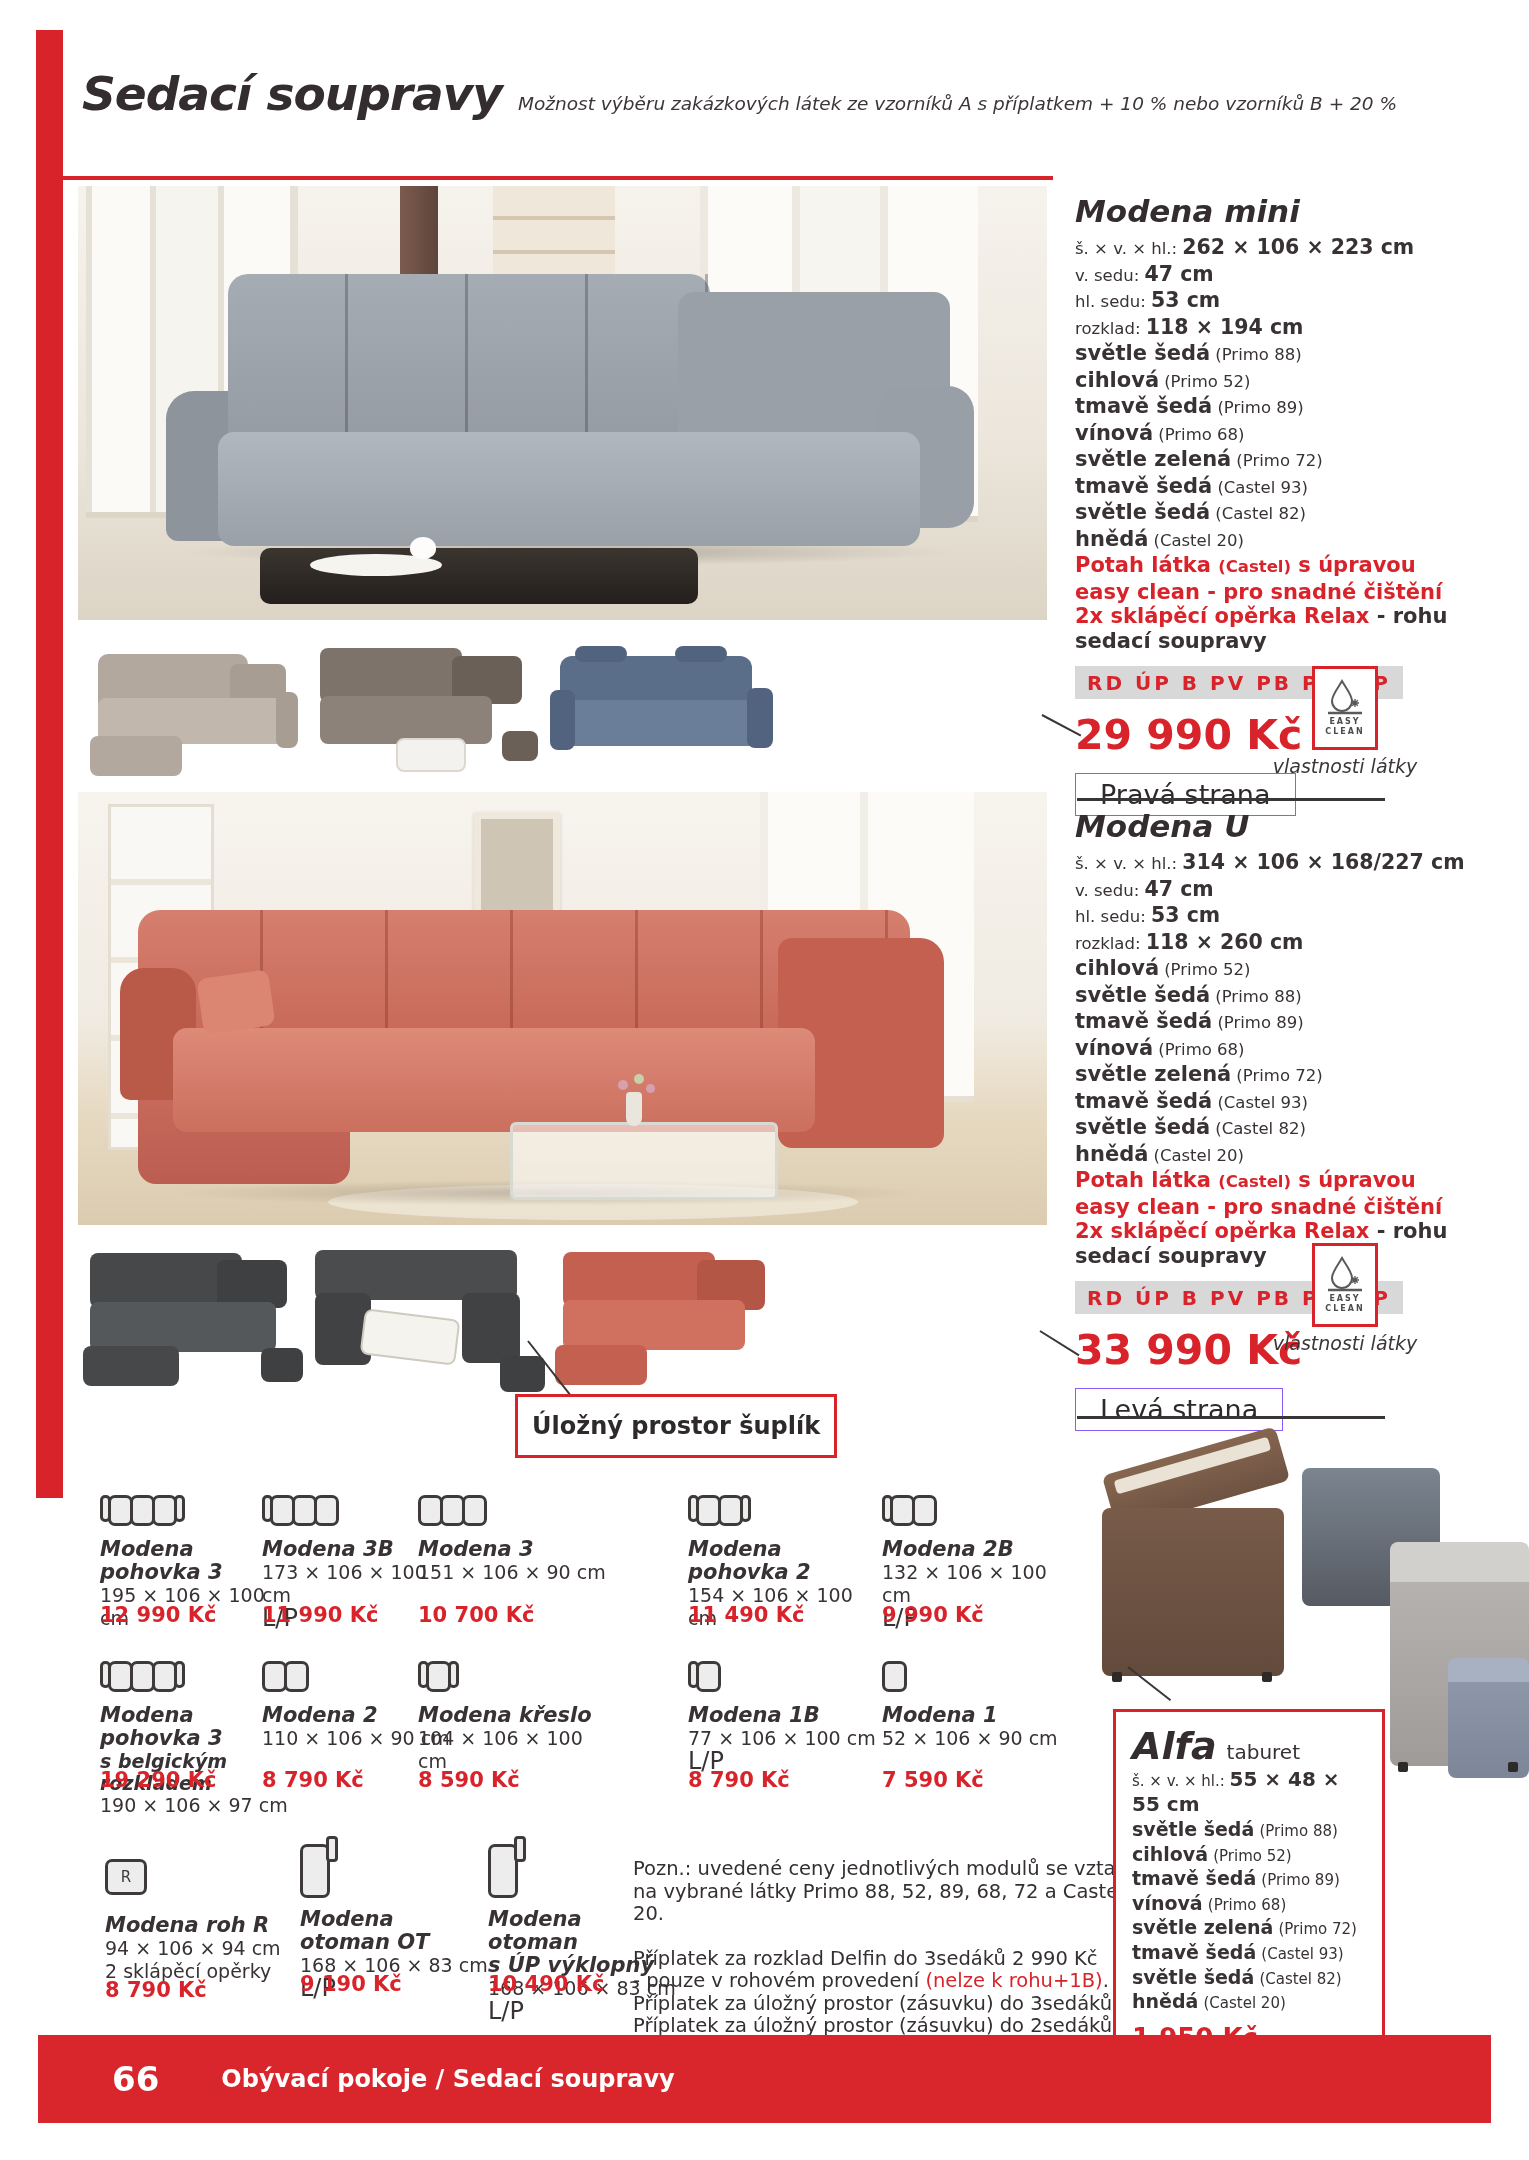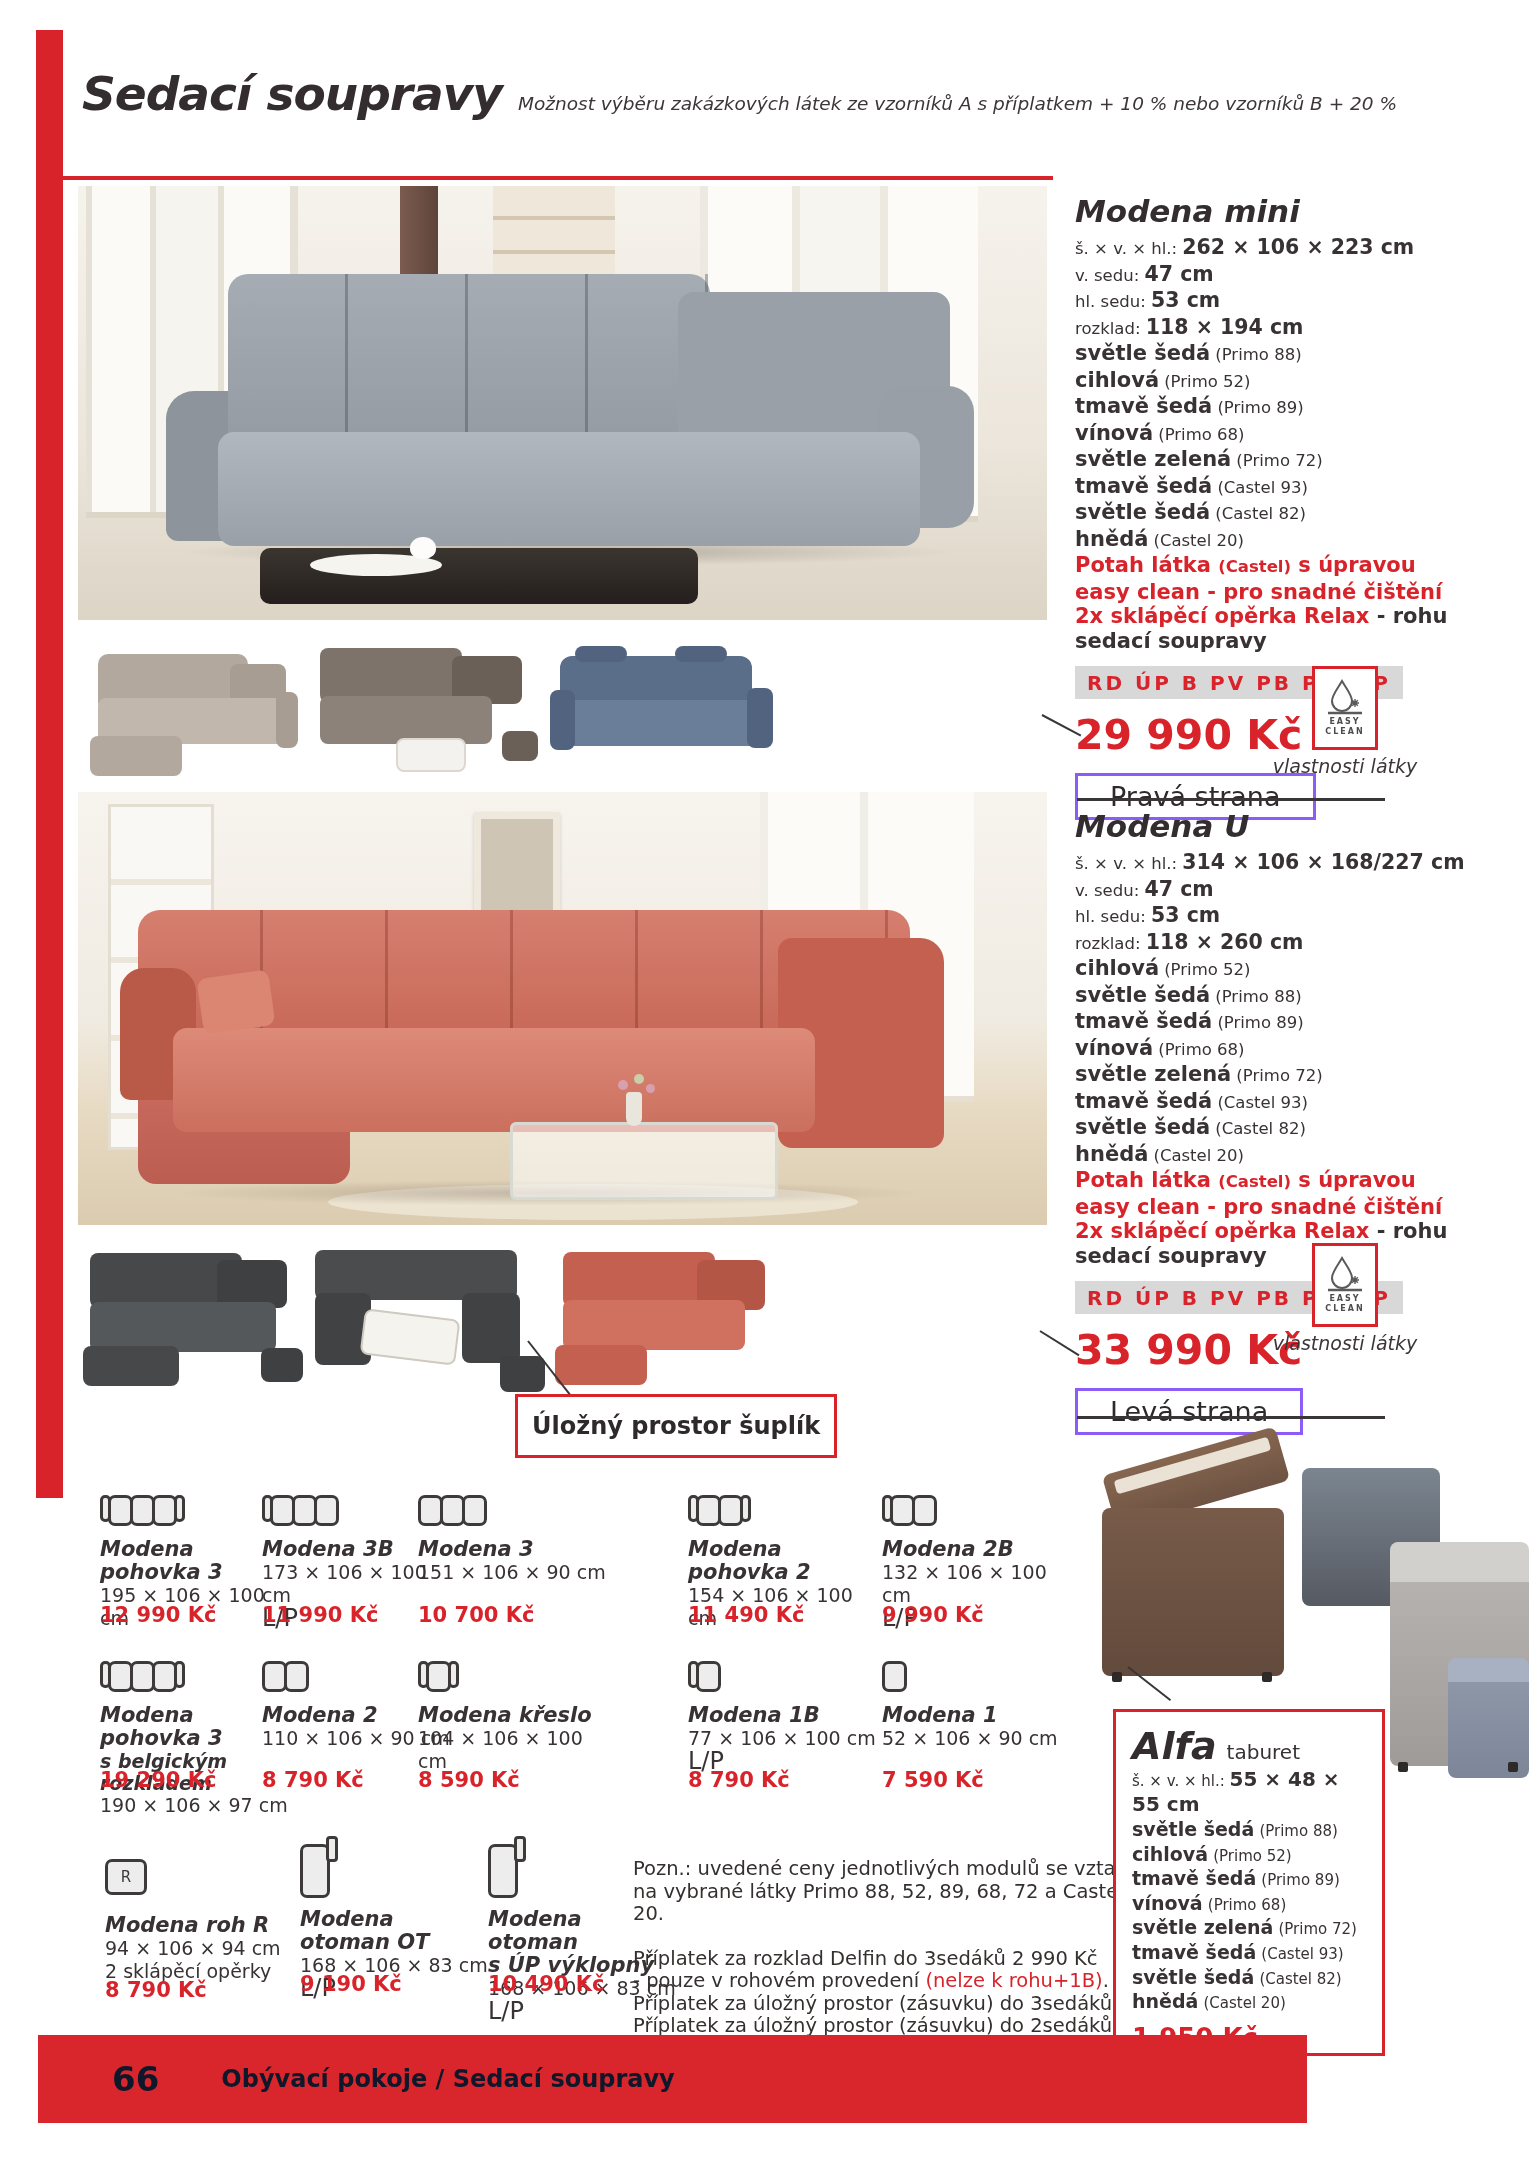--- a/index.html
+++ b/index.html
@@ -123,21 +123,21 @@
   .cline { line-height:24.5px; }
   .cname { font-size:21px; font-weight:600; }
   .ccode { font-size:16.5px; }
   .rline { line-height:24.5px; color:#d9232b; font-size:21px; font-weight:600; }
   .rline .ccode { color:#d9232b; }
   .rline .dark { color:#383234; }
   .dline { line-height:24.5px; font-size:21px; font-weight:600; }
   .badges { display:inline-block; margin-top:13px; background:#d8d8d8; color:#d9232b;
             font-weight:bold; font-size:20px; letter-spacing:3px; padding:5px 12px 4px; }
   .price { margin-top:12px; font-size:41px; font-weight:bold; color:#d9232b; }
-  .sidebox { display:inline-block; margin-top:14px; border:3px solid #8b5cf6; padding:5px 32px;
+  .sidebox { display:inline-block; margin-top:14px; border:1px solid #8b5cf6; padding:5px 24px;
              font-size:27px; color:#2e2a2c; background:#fff; }
   .divider { position:absolute; left:1077px; width:308px; height:3px; background:#3a3536; }
   .div1 { top:798px; } .div2 { top:1416px; }
 
   
   .ec-box { position:absolute; width:66px; height:84px; border:3px solid #d9232b; background:#fff;
             display:flex; flex-direction:column; align-items:center; justify-content:center; gap:2px; }
   .ec1 { left:1312px; top:666px; } .ec2 { left:1312px; top:1243px; }
   .ec-words { font-size:8px; font-weight:bold; letter-spacing:2px; color:#4c4c4c; text-align:center; line-height:10px; }
   .ec-cap { position:absolute; width:160px; font-size:19px; font-style:italic; color:#3c3638; text-align:center; }
@@ -195,22 +195,22 @@
   .alfa-name { font-size:38px; font-style:italic; font-weight:bold; color:#332d2f; }
   .alfa-sub { font-size:20px; }
   .alfa-box .sline { line-height:23px; font-size:15px; }
   .alfa-box .sval { font-size:20px; }
   .alfa-box .cline { line-height:22.6px; }
   .alfa-box .cname { font-size:19px; }
   .alfa-box .ccode { font-size:15px; }
   .alfa-price { margin-top:8px; font-size:26px; font-weight:bold; color:#d9232b; }
 
   
-  .footer { position:absolute; left:38px; top:2035px; width:1269px; height:88px; background:#d9262c;
-            display:flex; align-items:center; color:#0f172a; }
+  .footer { position:absolute; left:38px; top:2035px; width:1453px; height:88px; background:#d9262c;
+            display:flex; align-items:center; color:#ffffff; }
   .f-page { margin-left:74px; font-size:34px; font-weight:bold; }
   .f-crumb { margin-left:62px; font-size:24px; font-weight:bold; }
 </style>
 </head>
 <body>
 
 <div class="page">
 
   <div class="stripe"></div>
 

